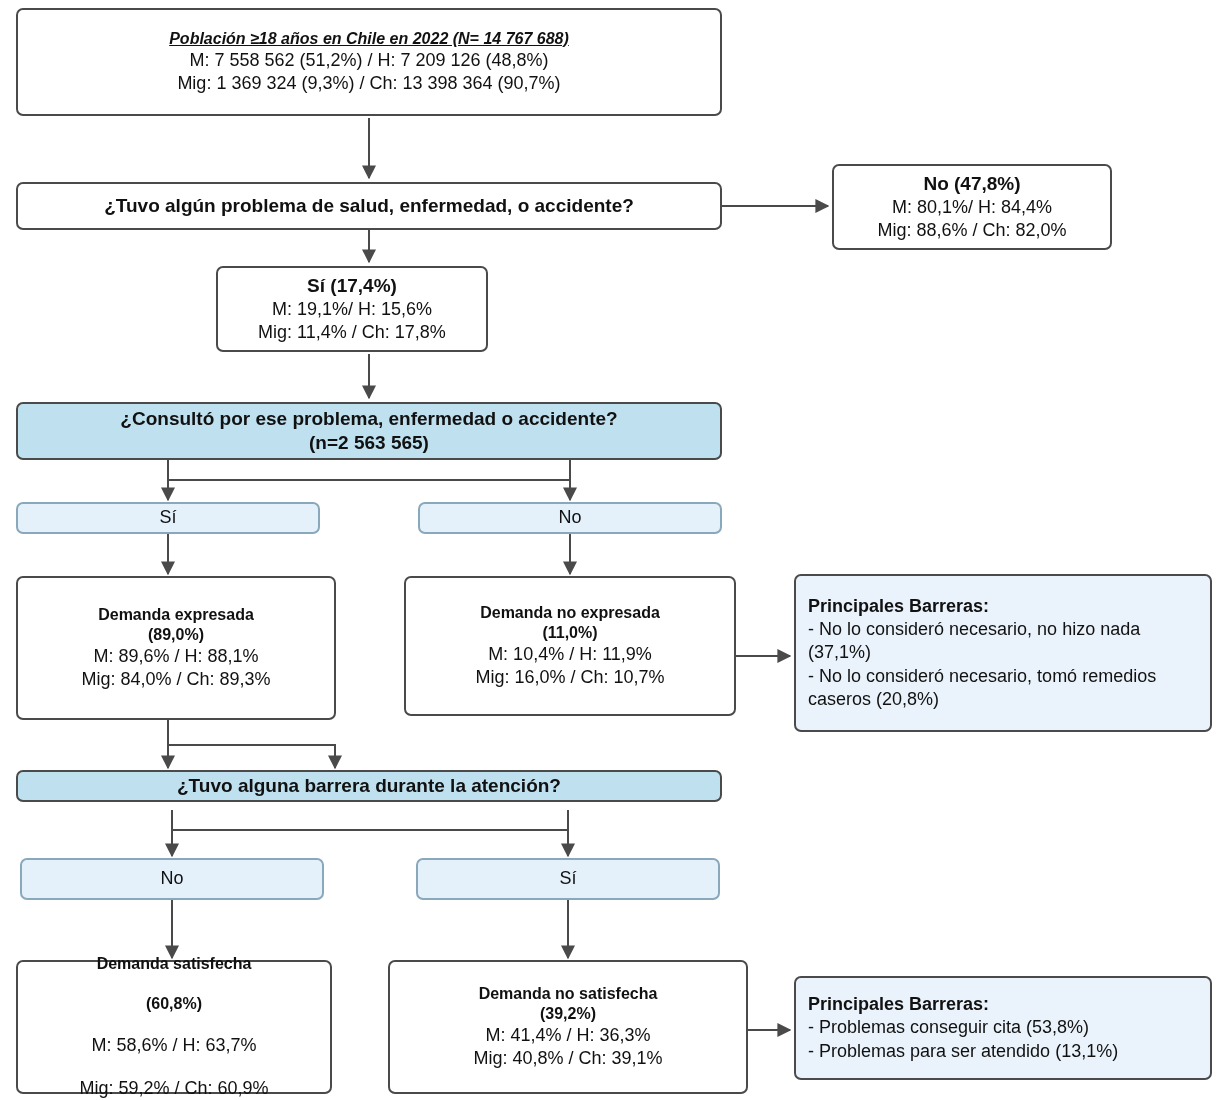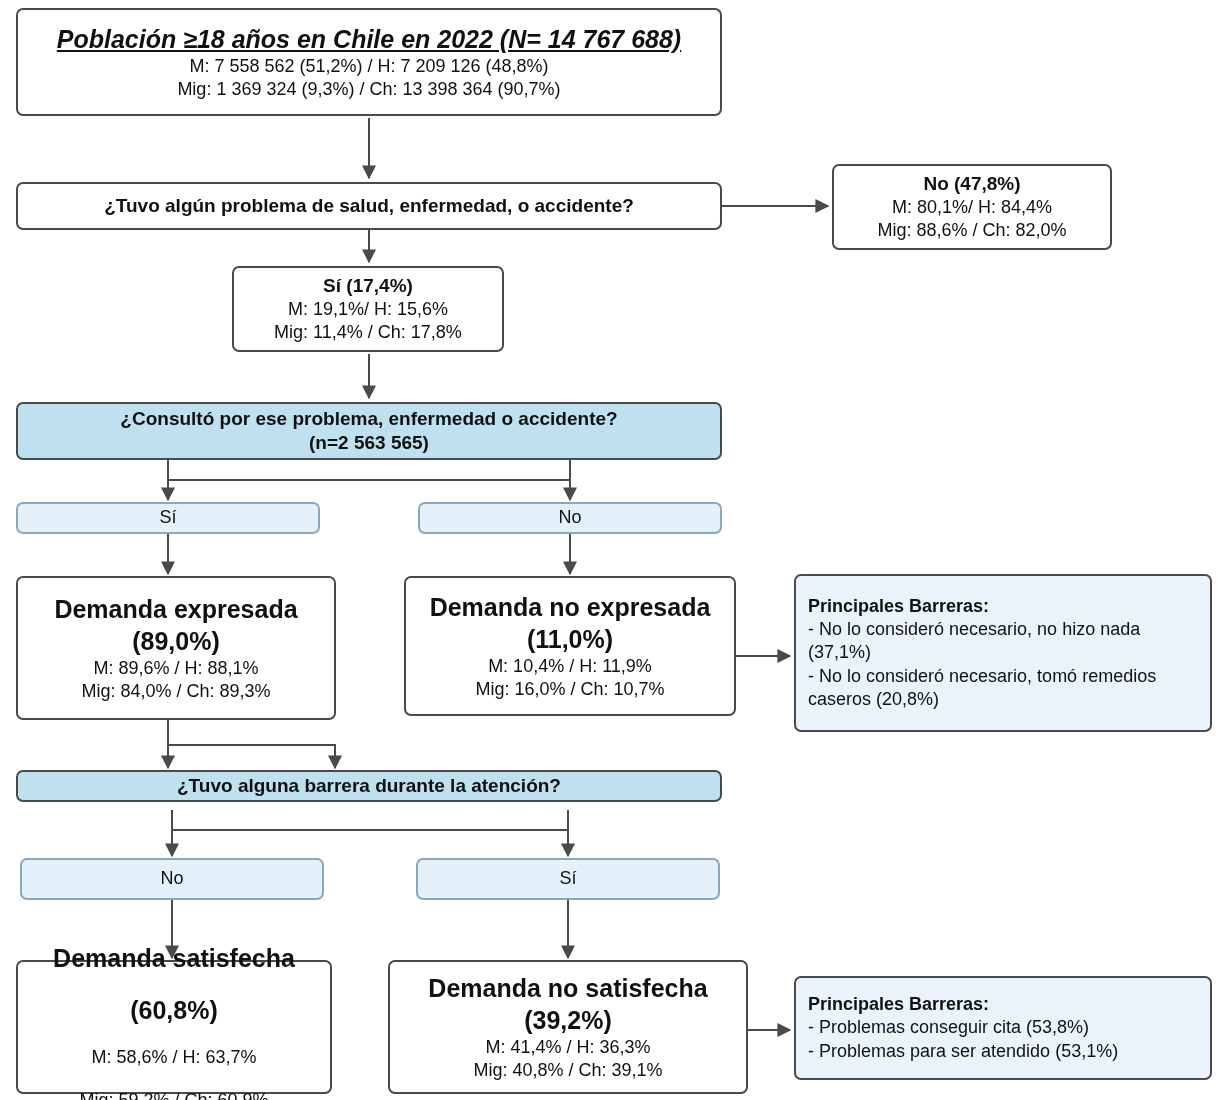--- a/index.html
+++ b/index.html
@@ -66,21 +66,21 @@
     font-weight: normal;
   }
   svg.connectors {
     position: absolute;
     left: 0;
     top: 0;
     width: 1219px;
     height: 1100px;
     pointer-events: none;
   }
-  .f20 { font-size: 25px; }
+  .f20 { font-size: 16px; }
   .f19 { font-size: 19px; }
   .f18 { font-size: 18px; }
 </style>
 </head>
 <body>
 
 <div id="canvas">
 
   <svg class="connectors" viewBox="0 0 1219 1100">
     <defs>
@@ -139,21 +139,21 @@
   <div class="node f19" style="left:16px; top:182px; width:706px; height:48px;">
     <div class="ttl">¿Tuvo algún problema de salud, enfermedad, o accidente?</div>
   </div>
 
   <div class="node f18" style="left:832px; top:164px; width:280px; height:86px;">
     <div class="ttl f19">No (47,8%)</div>
     <div class="sub">M: 80,1%/ H: 84,4%</div>
     <div class="sub">Mig: 88,6% / Ch: 82,0%</div>
   </div>
 
-  <div class="node f18" style="left:232px; top:266px; width:272px; height:86px;">
+  <div class="node f18" style="left:216px; top:266px; width:272px; height:86px;">
     <div class="ttl f19">Sí (17,4%)</div>
     <div class="sub">M: 19,1%/ H: 15,6%</div>
     <div class="sub">Mig: 11,4% / Ch: 17,8%</div>
   </div>
 
   <div class="node blue-strong f19" style="left:16px; top:402px; width:706px; height:58px;">
     <div class="ttl">¿Consultó por ese problema, enfermedad o accidente?</div>
     <div class="ttl">(n=2 563 565)</div>
   </div>
 
@@ -207,16 +207,16 @@
   <div class="node f18" style="left:388px; top:960px; width:360px; height:134px;">
     <div class="ttl f20">Demanda no satisfecha</div>
     <div class="ttl f20">(39,2%)</div>
     <div class="sub">M: 41,4% / H: 36,3%</div>
     <div class="sub">Mig: 40,8% / Ch: 39,1%</div>
   </div>
 
   <div class="node barrier f18" style="left:794px; top:976px; width:418px; height:104px;">
     <div class="bttl">Principales Barreras:</div>
     <div class="bline">- Problemas conseguir cita (53,8%)</div>
-    <div class="bline">- Problemas para ser atendido (53,1%)</div>
+    <div class="bline">- Problemas para ser atendido (13,1%)</div>
   </div>
 
 </div>
 
 </body></html>

